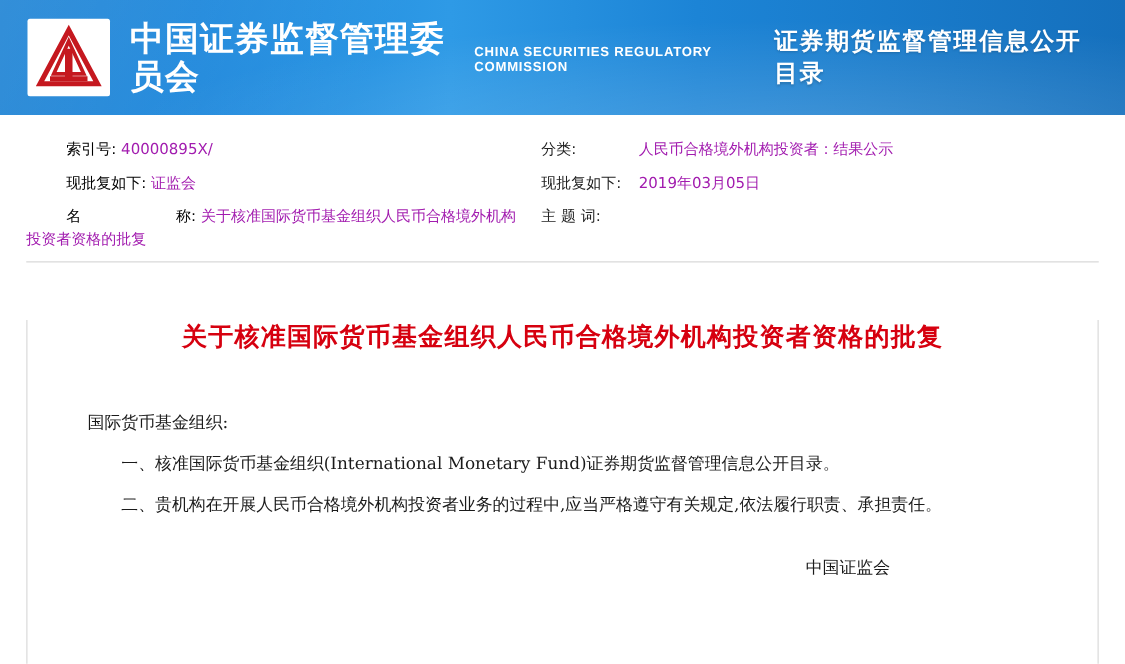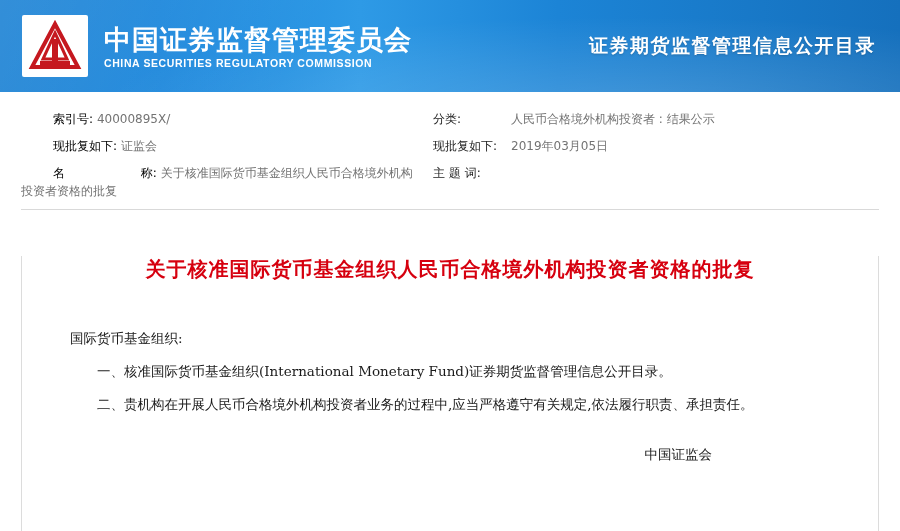--- a/index.html
+++ b/index.html
@@ -57,38 +57,38 @@
     width: 66px;
     height: 62px;
     background: #ffffff;
     display: flex;
     align-items: center;
     justify-content: center;
     border-radius: 2px;
   }
   .title-block {
     display: flex;
-    flex-direction: column;
+    flex-direction: row;
     justify-content: center;
     margin-top: 2px;
   }
   .title-cn {
     color: #ffffff;
     font-size: 27px;
     font-weight: bold;
     letter-spacing: 1px;
     line-height: 1.1;
     font-family: "DejaVu Sans", "Liberation Sans", sans-serif;
   }
   .title-en {
     color: #ffffff;
     font-size: 10.5px;
     font-weight: bold;
     letter-spacing: 0.6px;
-    margin-top: 2px;
+    margin-top: 19px;
     font-family: "Liberation Sans", sans-serif;
   }
   .header-right {
     margin-left: auto;
     margin-right: 24px;
     color: #ffffff;
     font-size: 19px;
     font-weight: bold;
     letter-spacing: 1.5px;
     font-family: "DejaVu Sans", "Liberation Sans", sans-serif;
@@ -127,21 +127,21 @@
   }
   .col-left {
     width: 400px;
     padding-right: 10px !important;
   }
   .col-right-label {
     width: 78px;
     padding-left: 2px !important;
   }
   .meta-value {
-    color: #737373;
+    color: #a21caf;
   }
   .meta-divider {
     width: 858px;
     height: 1px;
     margin: 4px auto 0 auto;
     background: #d9d9d9;
   }
 
   
   .doc {

